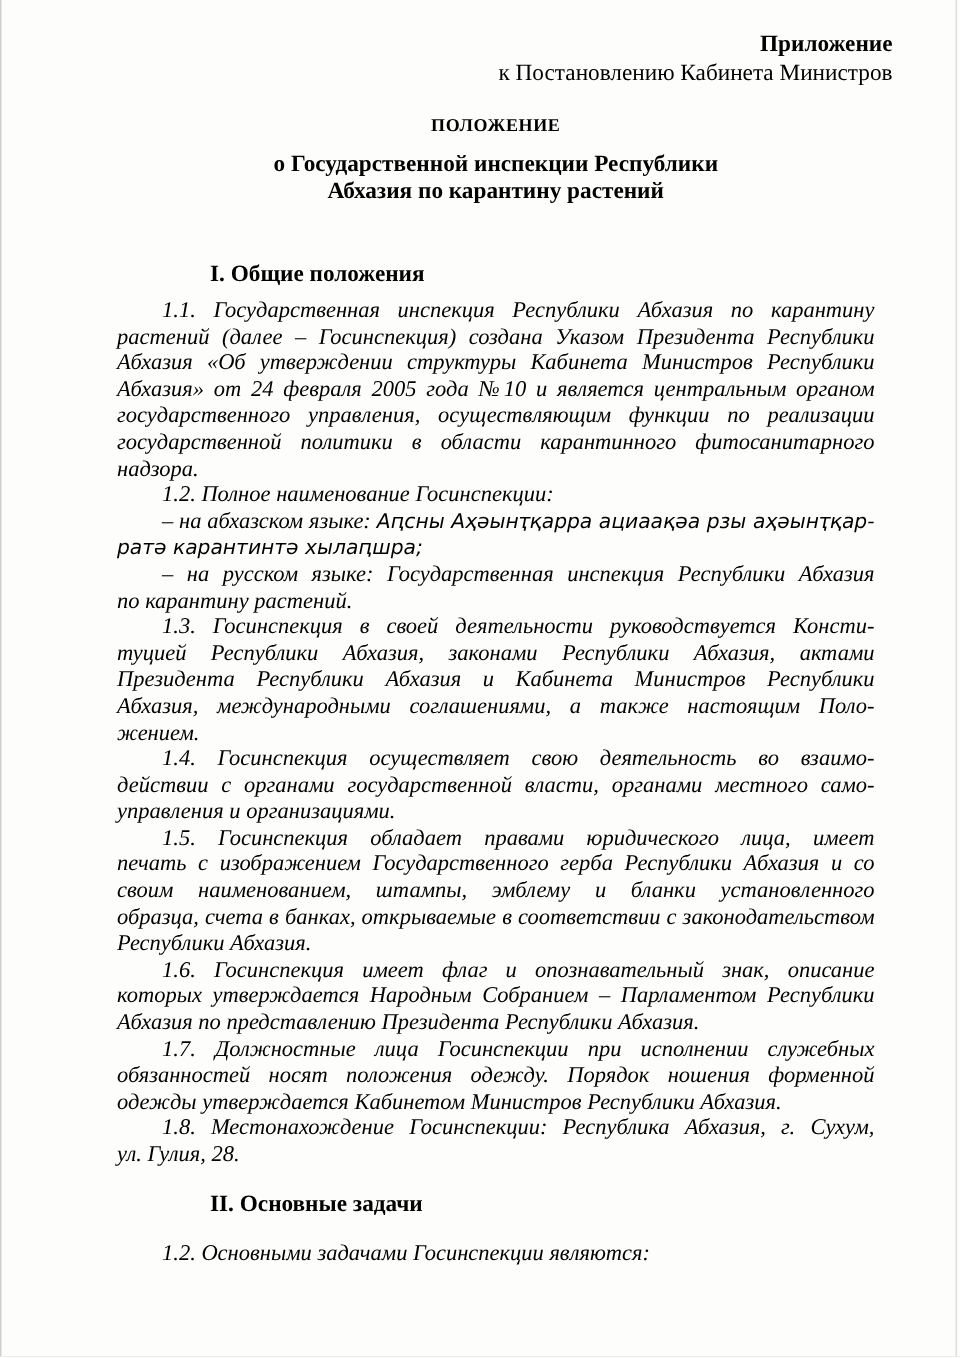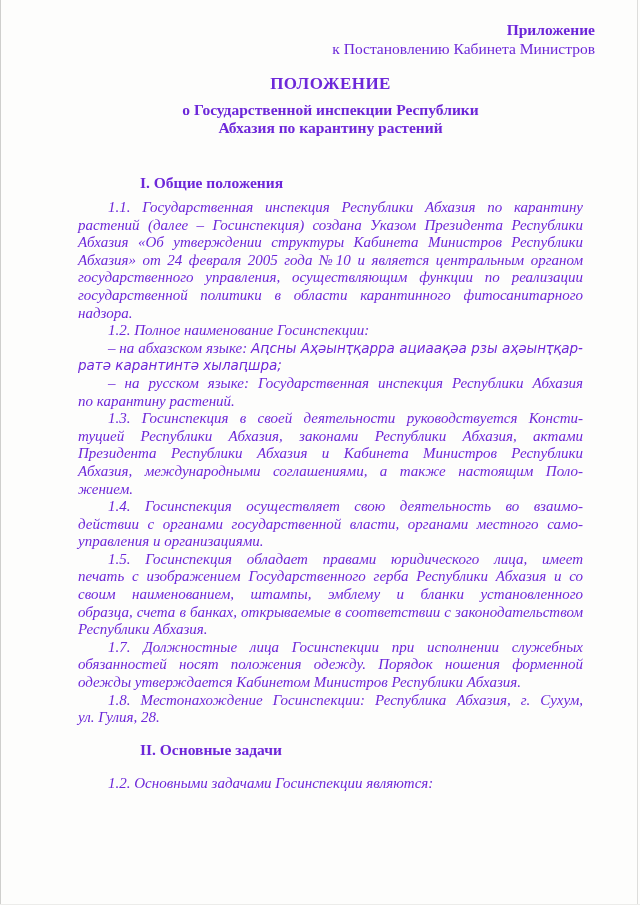--- a/index.html
+++ b/index.html
@@ -3,42 +3,42 @@
 <meta charset="utf-8">
 <style>
   html, body { margin: 0; padding: 0; background: #ffffff; }
   .page {
     position: relative;
     width: 640px;
     height: 905px;
     margin: 0 auto;
     background: #fdfdfc;
     font-family: "Liberation Serif", "DejaVu Serif", serif;
-    color: #6d28d9;
+    color: #000000;
     overflow: hidden;
   }
   .edge { position: absolute; top: 0; height: 100%; pointer-events: none; }
   .edge-left  { left: 0;  width: 1px; background: #cfcfcd; }
   .edge-right { right: 2px; width: 1px; background: #dddddb; }
   .edge-bottom { position: absolute; left: 0; bottom: 0; width: 100%; height: 1px; background: #ececea; }
 
   .annex {
     margin: 21px 45px 0 0;
     text-align: right;
     font-size: 15.5px;
     line-height: 18.5px;
   }
   .annex .annex-line.bold { font-weight: bold; }
 
   .title {
     margin: 16px 0 0 78px;
     width: 505px;
     text-align: center;
     font-weight: bold;
-    font-size: 17px;
+    font-size: 12px;
     line-height: 19px;
     letter-spacing: 0.4px;
   }
   .subtitle {
     margin: 8px 0 0 78px;
     width: 505px;
     text-align: center;
     font-weight: bold;
     font-size: 15.5px;
     line-height: 18px;
@@ -133,20 +133,25 @@
             <div class="line last">управления и организациями.</div>
           </div>
           <div class="paragraph">
             <div class="line first">1.5. Госинспекция обладает правами юридического лица, имеет</div>
             <div class="line">печать с изображением Государственного герба Республики Абхазия и со</div>
             <div class="line">своим наименованием, штампы, эмблему и бланки установленного</div>
             <div class="line">образца, счета в банках, открываемые в соответствии с законодательством</div>
             <div class="line last">Республики Абхазия.</div>
           </div>
           <div class="paragraph">
+            <div class="line first">1.6. Госинспекция имеет флаг и опознавательный знак, описание</div>
+            <div class="line">которых утверждается Народным Собранием – Парламентом Республики</div>
+            <div class="line last">Абхазия по представлению Президента Республики Абхазия.</div>
+          </div>
+          <div class="paragraph">
             <div class="line first">1.7. Должностные лица Госинспекции при исполнении служебных</div>
             <div class="line">обязанностей носят положения одежду. Порядок ношения форменной</div>
             <div class="line last">одежды утверждается Кабинетом Министров Республики Абхазия.</div>
           </div>
           <div class="paragraph">
             <div class="line first">1.8. Местонахождение Госинспекции: Республика Абхазия, г. Сухум,</div>
             <div class="line last">ул. Гулия, 28.</div>
           </div>
         </div>
       </div>

